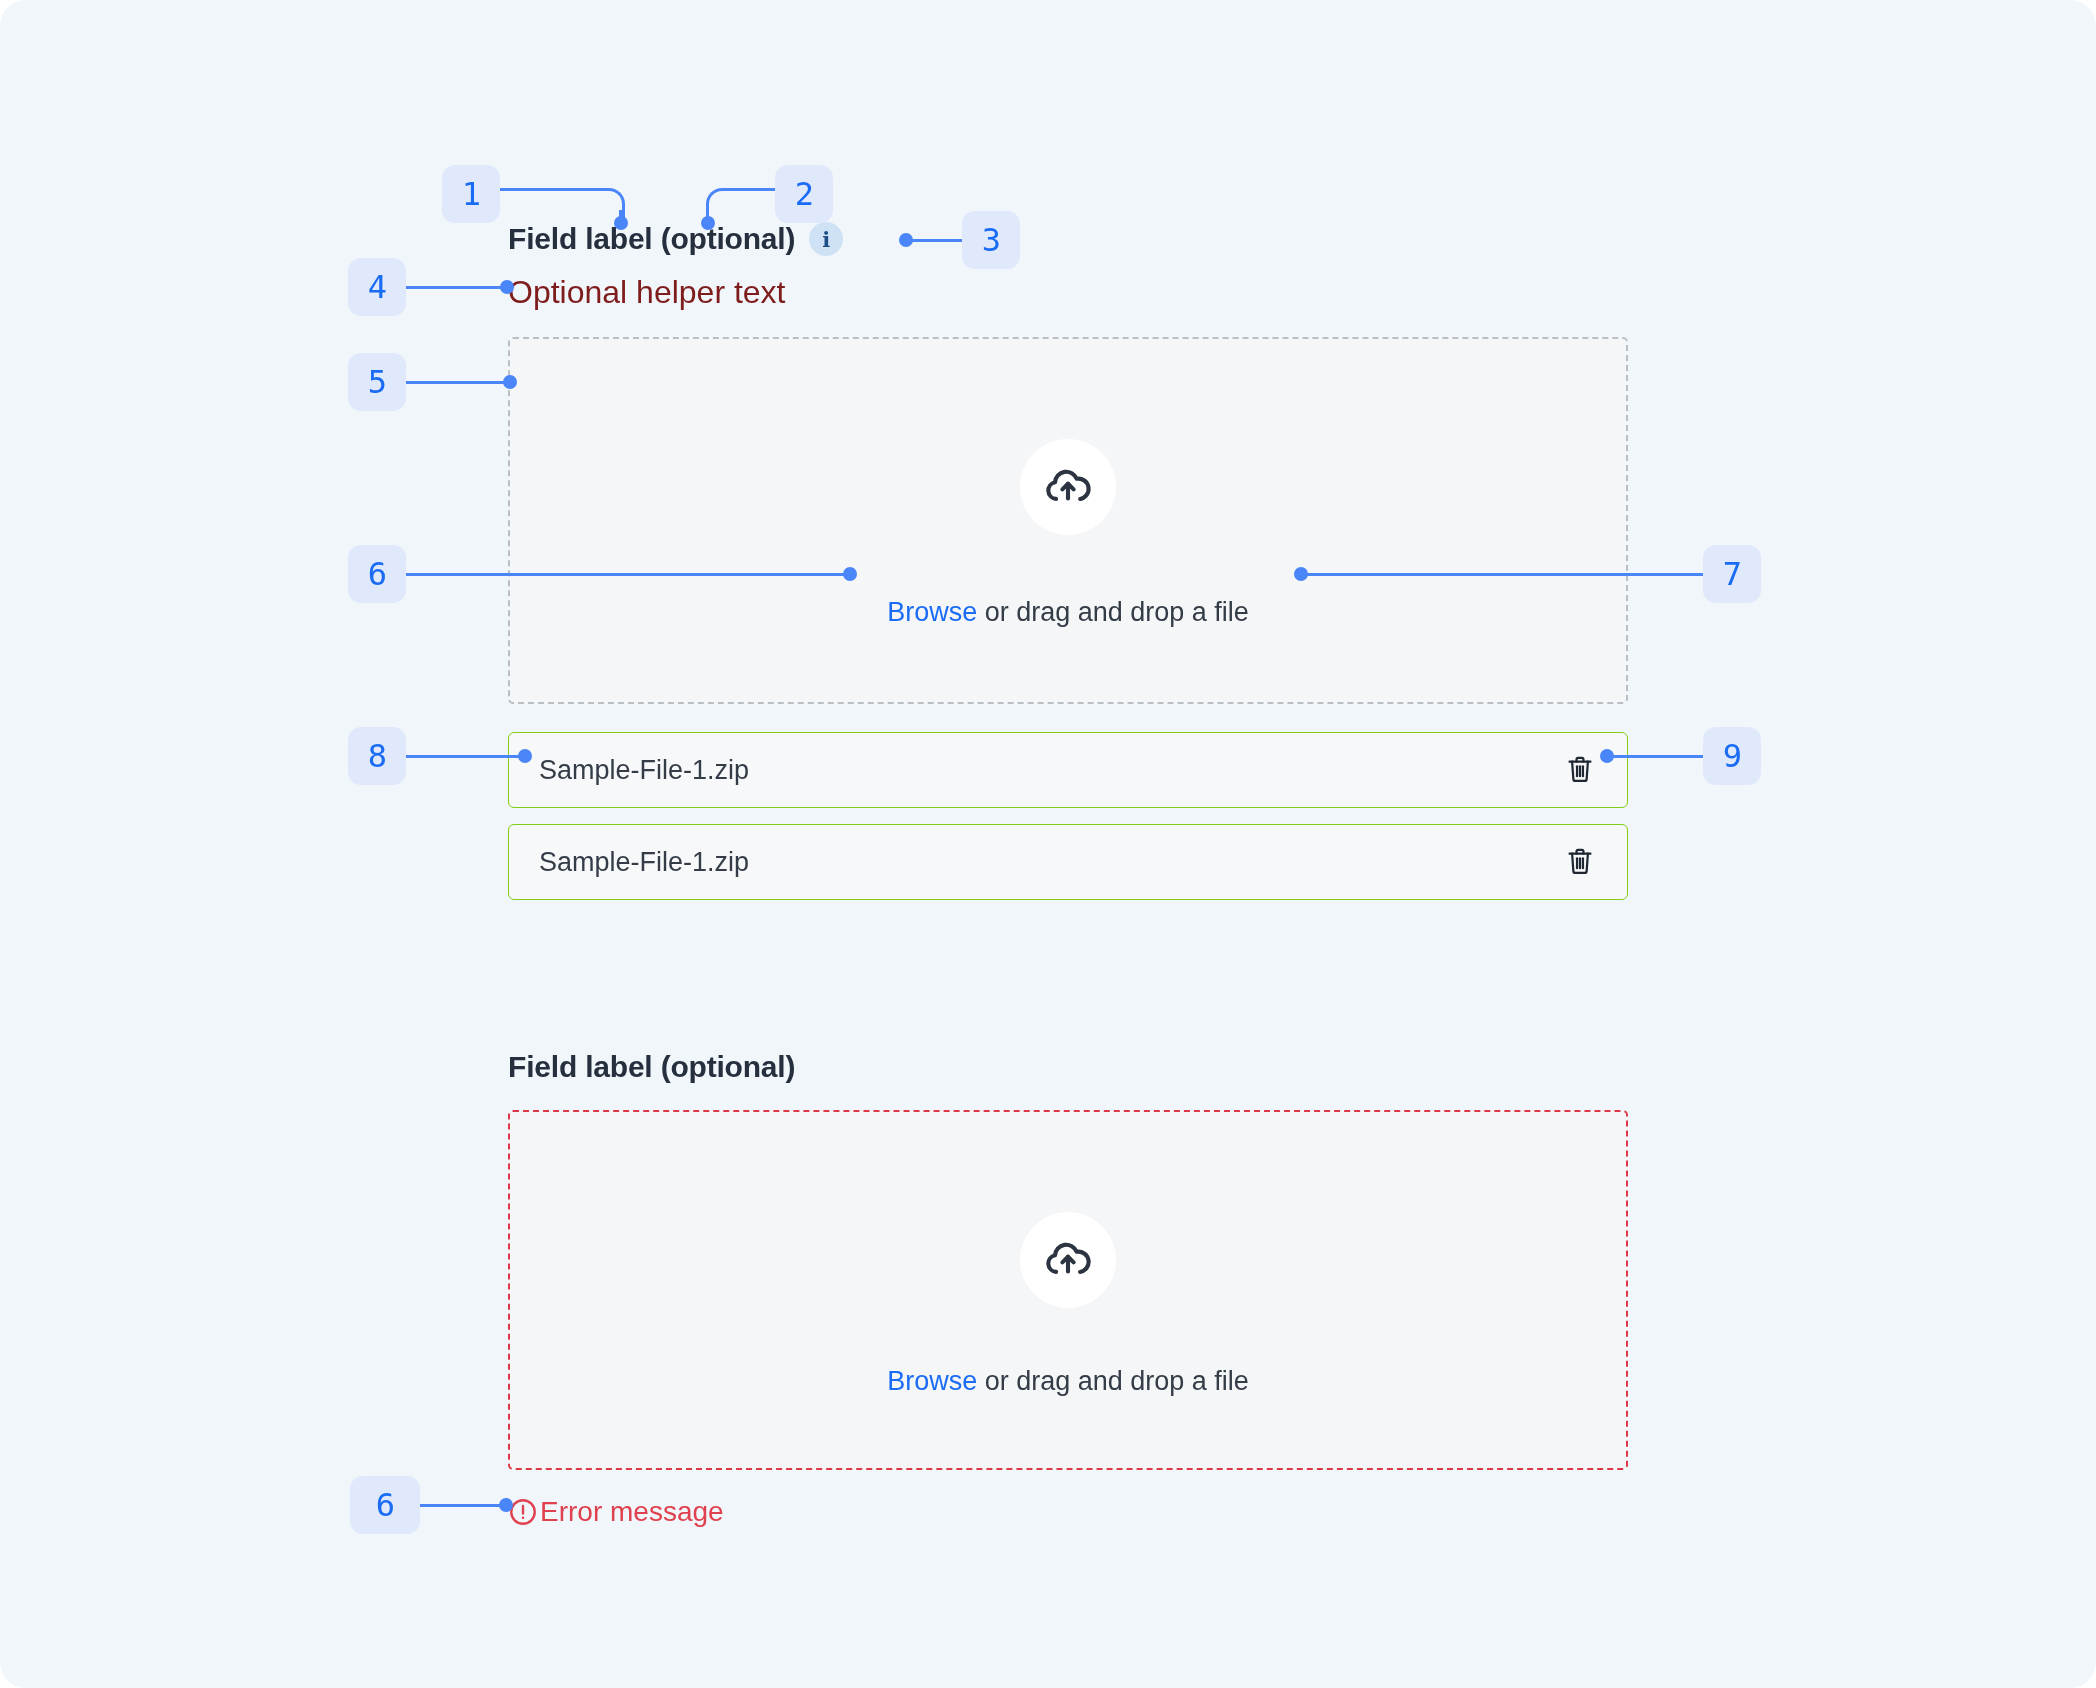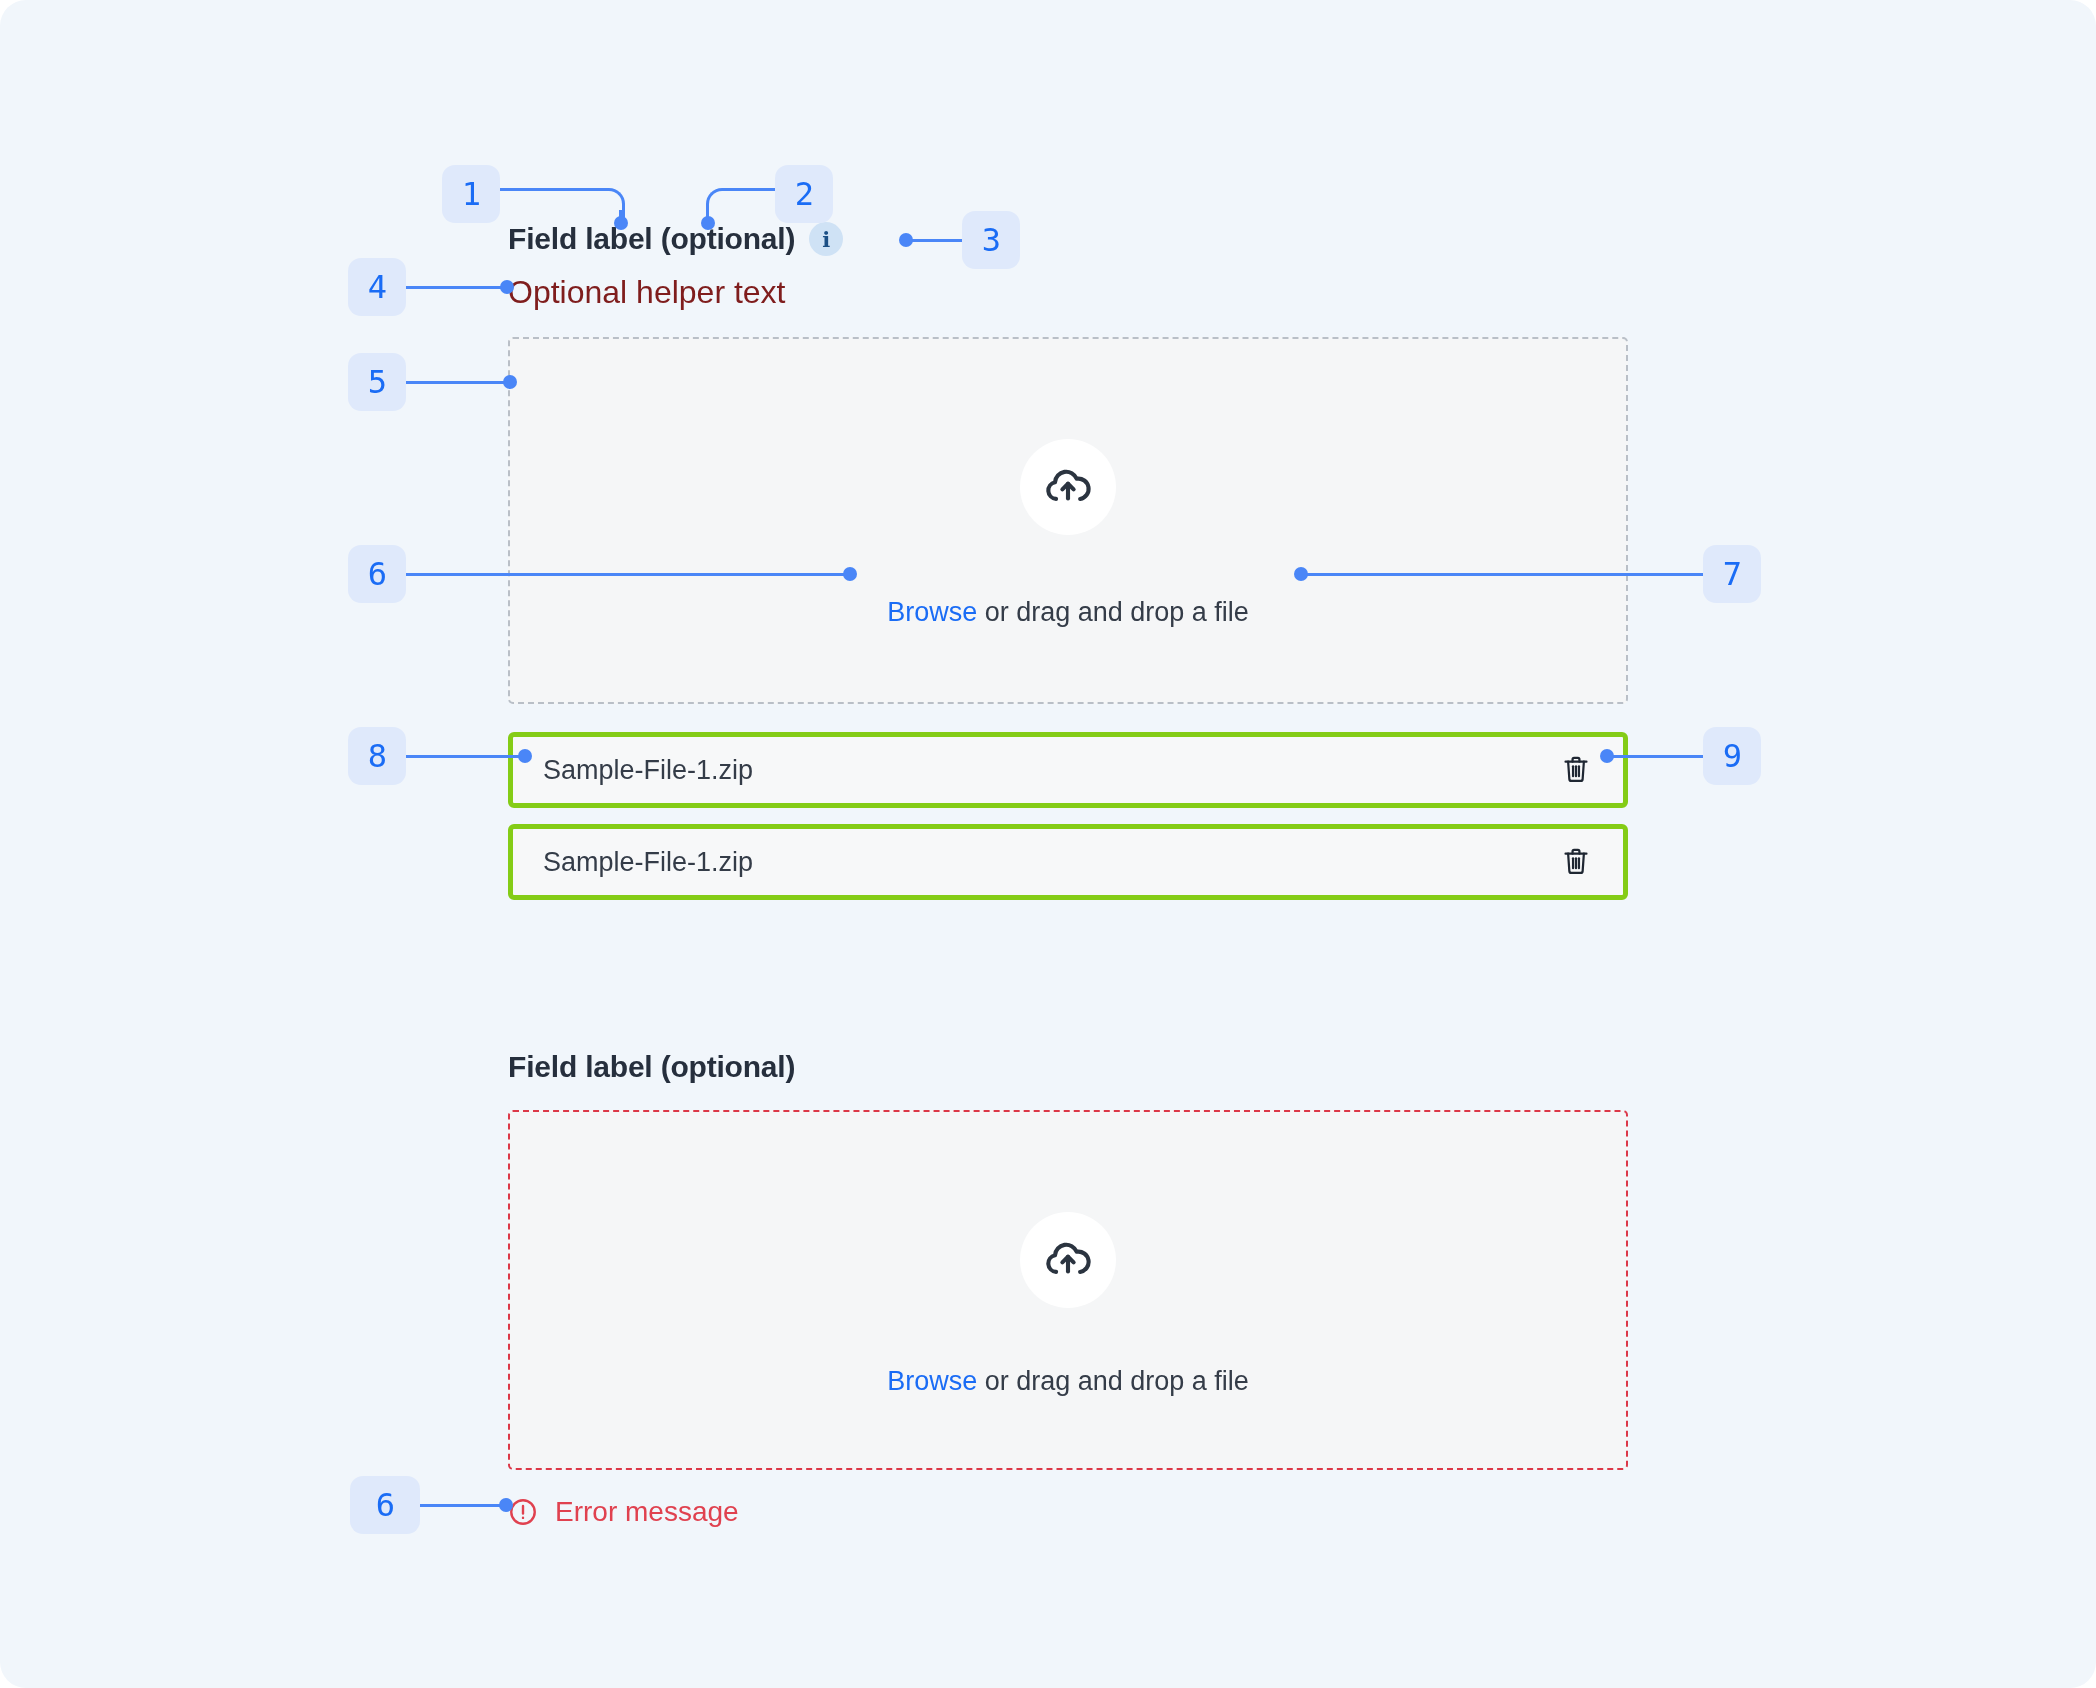--- a/index.html
+++ b/index.html
@@ -128,21 +128,21 @@
   }
   .dz-text .browse {
     color: #1a6cf5;
     font-weight: normal;
   }
 
   
   .file-row {
     box-sizing: border-box;
     background: #f7f8f9;
-    border: 5px solid #84cc16;
+    border: 1px solid #84cc16;
     border-radius: 6px;
     display: flex;
     align-items: center;
     justify-content: space-between;
     padding: 0 30px;
   }
   .file-name {
     font-size: 27px;
     color: #343c48;
   }
@@ -152,21 +152,21 @@
     display: flex;
     align-items: center;
     justify-content: center;
     cursor: pointer;
   }
 
   
   .error-row {
     display: flex;
     align-items: center;
-    gap: 17px;
+    gap: 2px;
   }
   .error-text {
     font-size: 28px;
     color: #e0414f;
     white-space: nowrap;
   }
 </style>
 </head>
 <body>
 

